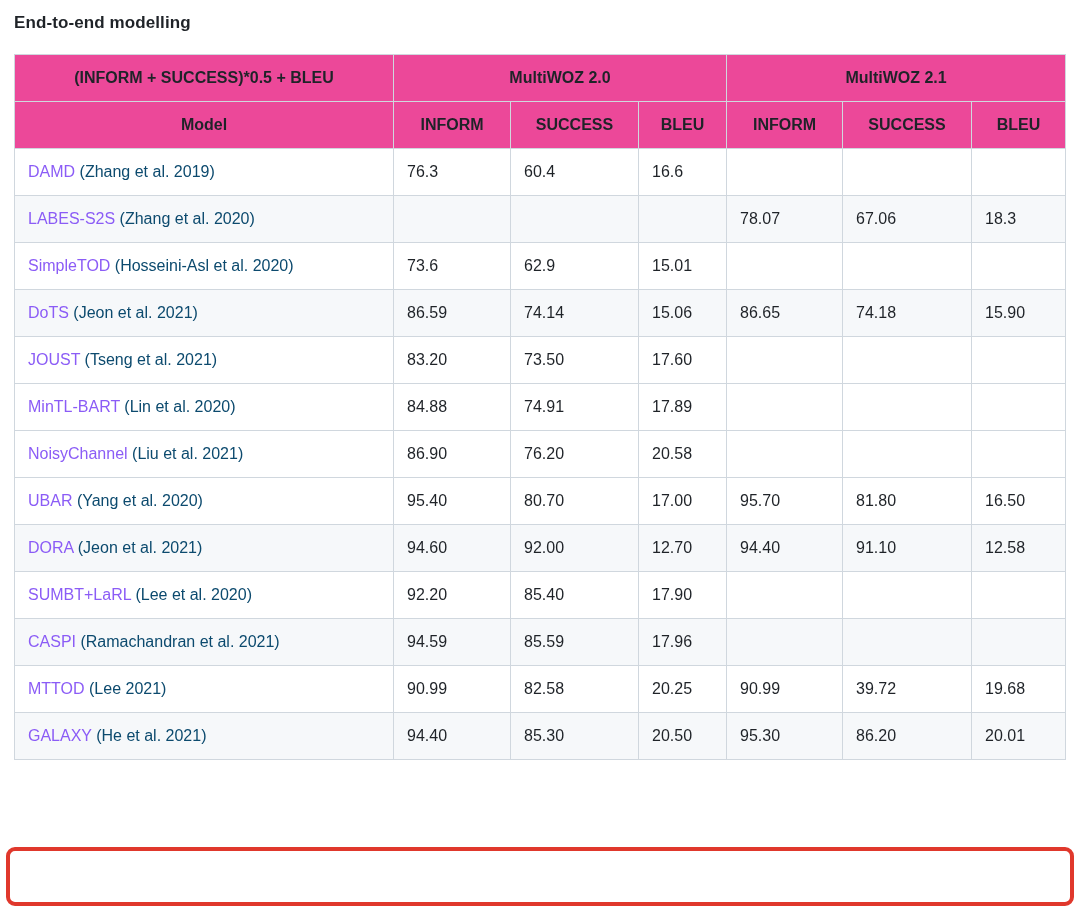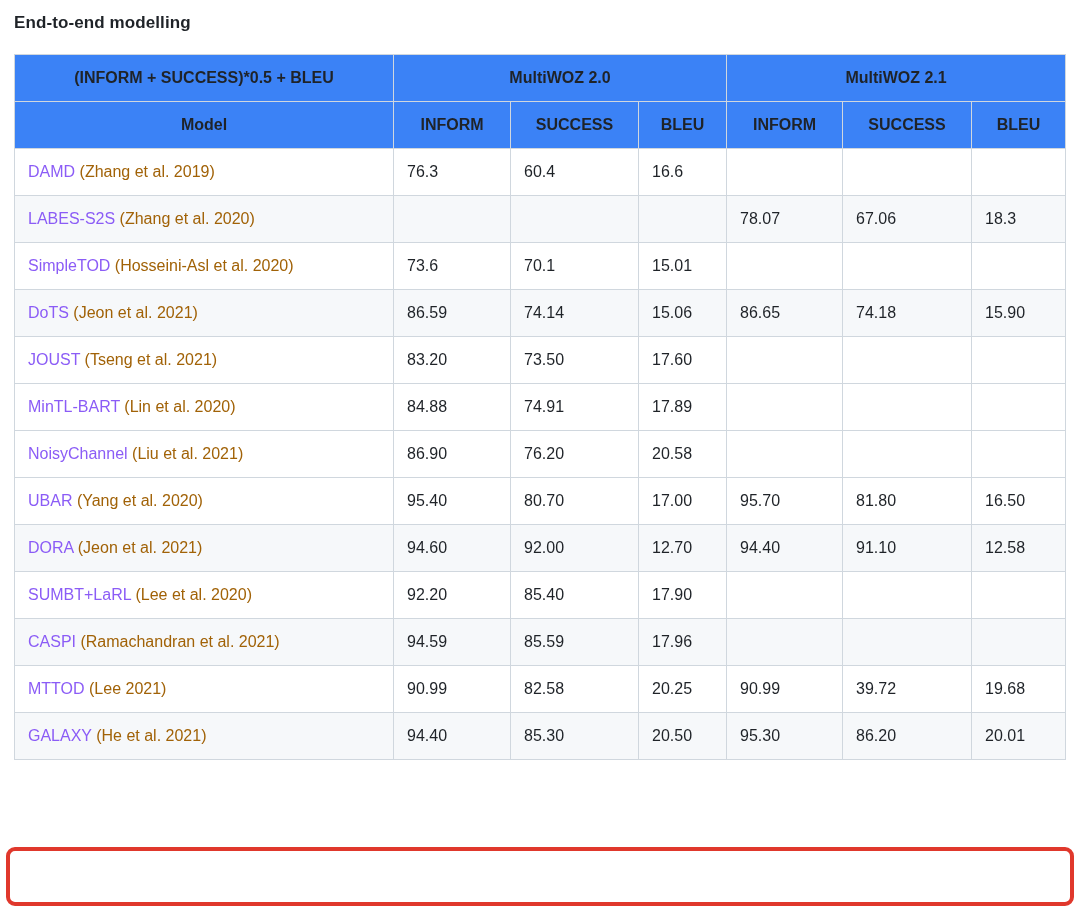--- a/index.html
+++ b/index.html
@@ -30,30 +30,30 @@
     border: 1px solid #d0d7de;
     padding: 12px 13px;
     height: 47px;
     vertical-align: middle;
     overflow: hidden;
     white-space: nowrap;
   }
   thead th {
     font-weight: bold;
     text-align: center;
-    background: #3b82f6;
+    background: #ec4899;
   }
   tbody td { text-align: left; background: #ffffff; }
   tbody tr.alt td { background: #f6f8fa; }
   td.model-cell a {
     color: #8b5cf6;
     text-decoration: none;
     cursor: pointer;
   }
-  td.model-cell .citation { color: #a16207; }
+  td.model-cell .citation { color: #0c4a6e; }
   .highlight {
     position: absolute;
     border: 4px solid #e0382c;
     border-radius: 9px;
     pointer-events: none;
     background: transparent;
   }
 </style>
 </head>
 <body>
@@ -103,21 +103,21 @@
             <td></td>
             <td></td>
             <td></td>
             <td>78.07</td>
             <td>67.06</td>
             <td>18.3</td>
           </tr>
           <tr>
             <td class="model-cell"><a>SimpleTOD</a><span class="citation"> (Hosseini-Asl et al. 2020)</span></td>
             <td>73.6</td>
-            <td>70.1</td>
+            <td>62.9</td>
             <td>15.01</td>
             <td></td>
             <td></td>
             <td></td>
           </tr>
           <tr class="alt">
             <td class="model-cell"><a>DoTS</a><span class="citation"> (Jeon et al. 2021)</span></td>
             <td>86.59</td>
             <td>74.14</td>
             <td>15.06</td>

